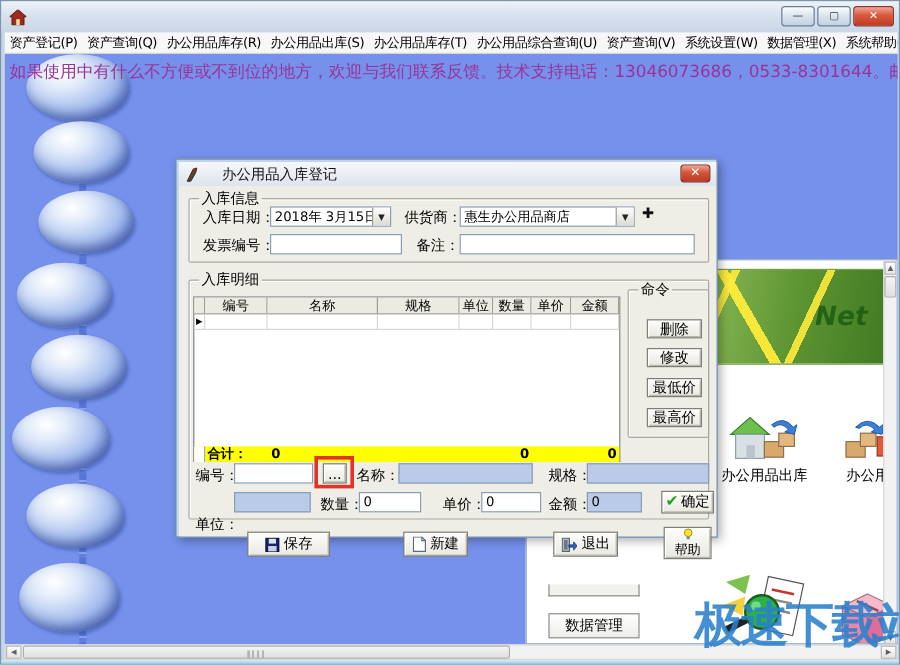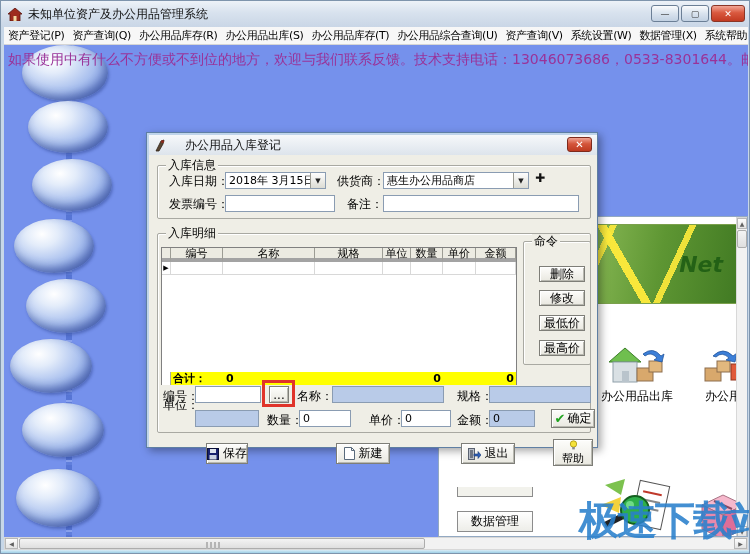--- a/index.html
+++ b/index.html
@@ -74,21 +74,21 @@
   .combo-text { flex:1; font-size:11px; padding-left:3px; white-space:nowrap; overflow:hidden; }
   .combo-arrow { width:15px; height:15px; background:linear-gradient(#FDFDFD,#DCDCD4); border-left:1px solid #9A9A92;
     display:flex; align-items:center; justify-content:center; font-size:7px; color:#222; }
   .btn { background:linear-gradient(#FDFDFB,#E9E8E0); border:1px solid #7E7E78;
     box-shadow:inset 1px 1px 0 #fff, inset -1px -1px 0 #B8B8B0;
     font-size:12px; color:#000; display:flex; align-items:center; justify-content:center; }
 
   
   #tbl { left:12px; top:92px; width:356px; height:138px; background:#fff; border:1px solid #808080; }
   .th-row, .tr-row { display:flex; }
-  .th { background:#ECEBE2; border-right:1px solid #9C9C94; border-bottom:4px solid #a3a3a3; font-size:11px;
+  .th { background:#ECEBE2; border-right:1px solid #9C9C94; border-bottom:1px solid #a3a3a3; font-size:11px;
     height:14px; display:flex; align-items:center; justify-content:center; }
   .td { border-right:1px solid #D8D8D8; border-bottom:1px solid #D8D8D8; height:13px; font-size:11px; display:flex; align-items:center; }
   #total-row { position:absolute; left:0; top:124px; width:354px; height:13px; background:#FFFF00; display:flex; }
   .tot-cell { font-size:11px; font-weight:bold; color:#000; display:flex; align-items:center; height:13px; }
 
   .cmd-btn { position:absolute; left:390px; width:46px; height:16px; }
 
   #annotation-box { left:113px; top:225px; width:33px; height:27px; border:3px solid #E0342A; z-index:5; background:transparent; }
 
   .check-glyph { color:#1FA31F; font-weight:bold; font-size:13px; margin-right:2px; }
@@ -101,21 +101,20 @@
 </head>
 <body>
 
 <div id="win">
 
   <div class="abs" id="titlebar">
     <svg width="14" height="13">
         <polygon points="7,0 14,6 12,6 12,13 2,13 2,6 0,6" fill="#9E2B1E" stroke="#5A130B" stroke-width="0.8"></polygon>
         <rect x="5.5" y="8" width="3" height="5" fill="#F3D9A0"></rect>
       </svg>
-    <span id="title-text">未知单位资产及办公用品管理系统</span>
     <div class="abs" style="right:6px; top:4px; display:flex; gap:2px;">
       <div class="winbtn">
           <span>—</span>
         </div>
       <div class="winbtn">
           <span>▢</span>
         </div>
       <div class="winbtn close">
           <span>✕</span>
         </div>
@@ -312,34 +311,34 @@
 
       <span class="abs lbl" style="left:14px; top:233px;">编号：</span>
       <input class="abs field" style="left: 46px; top: 231px; width: 66px;" value="">
       <div class="abs btn" style="left:120px; top:231px; width:20px; height:17px;">...</div>
       <div class="abs" id="annotation-box"></div>
       <span class="abs lbl" style="left:148px; top:233px;">名称：</span>
       <input class="abs field ro" style="left: 183px; top: 231px; width: 112px;" value="">
       <span class="abs lbl" style="left:308px; top:233px;">规格：</span>
       <input class="abs field ro" style="left: 340px; top: 231px; width: 102px;" value="">
 
-      <span class="abs lbl" style="left:14px; top:243px;font-family:Liberation Mono, monospace;">单位：</span>
+      <span class="abs lbl" style="left:14px; top:274px;">单位：</span>
       <input class="abs field ro" style="left: 46px; top: 255px; width: 64px;" value="">
       <span class="abs lbl" style="left:118px; top:257px;text-align:center;">数量：</span>
       <input class="abs field" style="left: 150px; top: 255px; width: 52px;" value="0">
       <span class="abs lbl" style="left:220px; top:257px;">单价：</span>
       <input class="abs field" style="left: 252px; top: 255px; width: 50px;" value="0">
       <span class="abs lbl" style="left:308px; top:257px;">金额：</span>
       <input class="abs field ro" style="left: 340px; top: 255px; width: 46px;" value="0">
       <div class="abs btn" style="left:402px; top:254px; width:44px; height:19px;">
         <span class="check-glyph">✔</span>
         <span>确定</span>
       </div>
 
-      <div class="abs btn footer-btn" style="left:57px; width:42px;">
+      <div class="abs btn footer-btn" style="left:57px; width:69px;">
         <span class="ficon">
             <svg width="12" height="12">
               <rect x="0.5" y="0.5" width="11" height="11" fill="#17216E" stroke="#0A0F38"></rect>
               <rect x="3" y="1" width="6" height="4" fill="#DDE4EE"></rect>
               <rect x="2.5" y="7" width="7" height="4.5" fill="#C9D2E2"></rect>
             </svg>
           </span>
         <span>保存</span>
       </div>
       <div class="abs btn footer-btn" style="left:187px; width:54px;">

